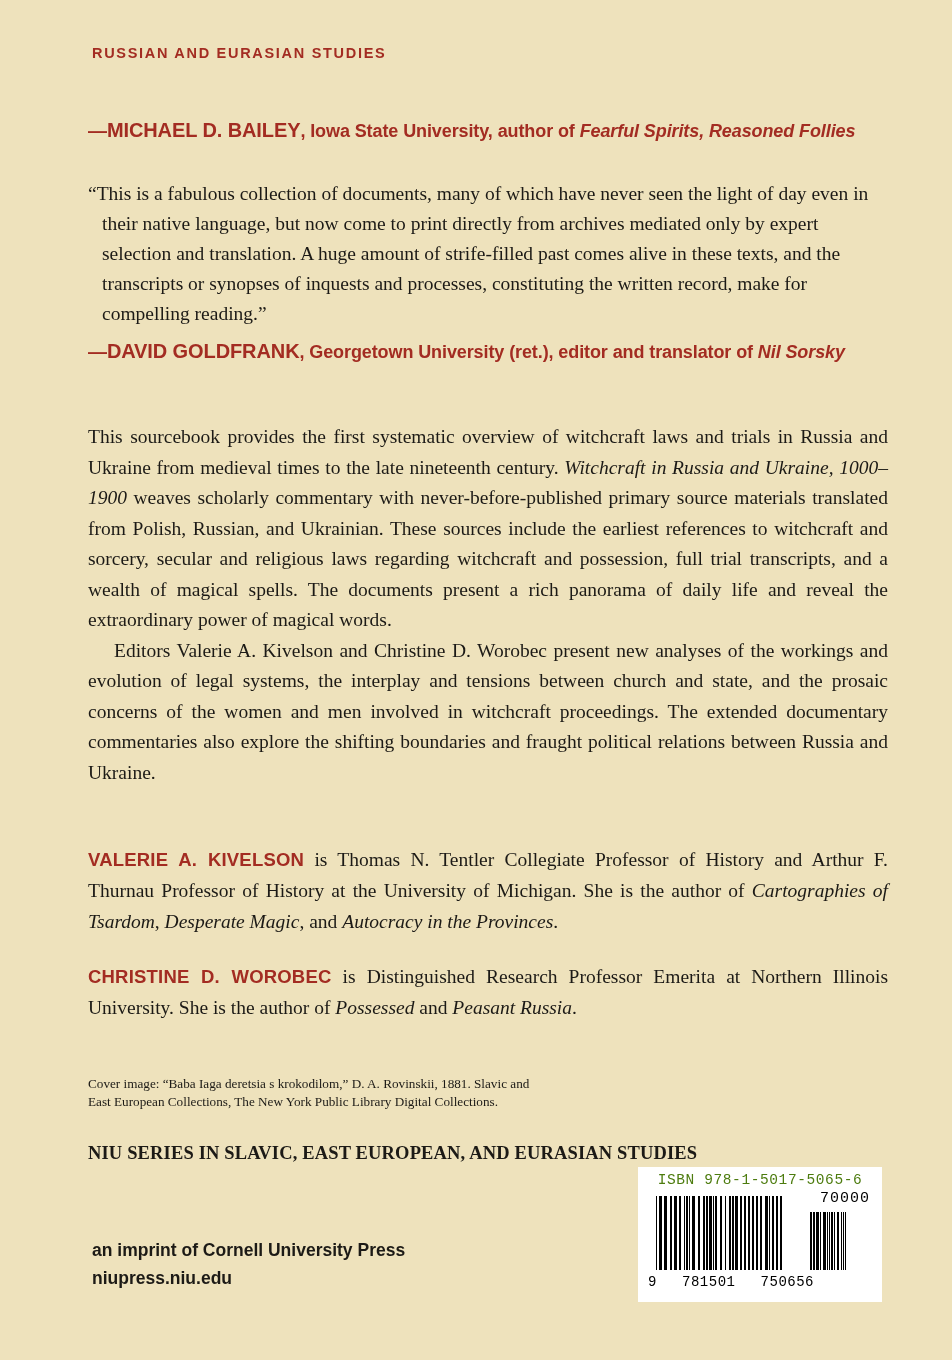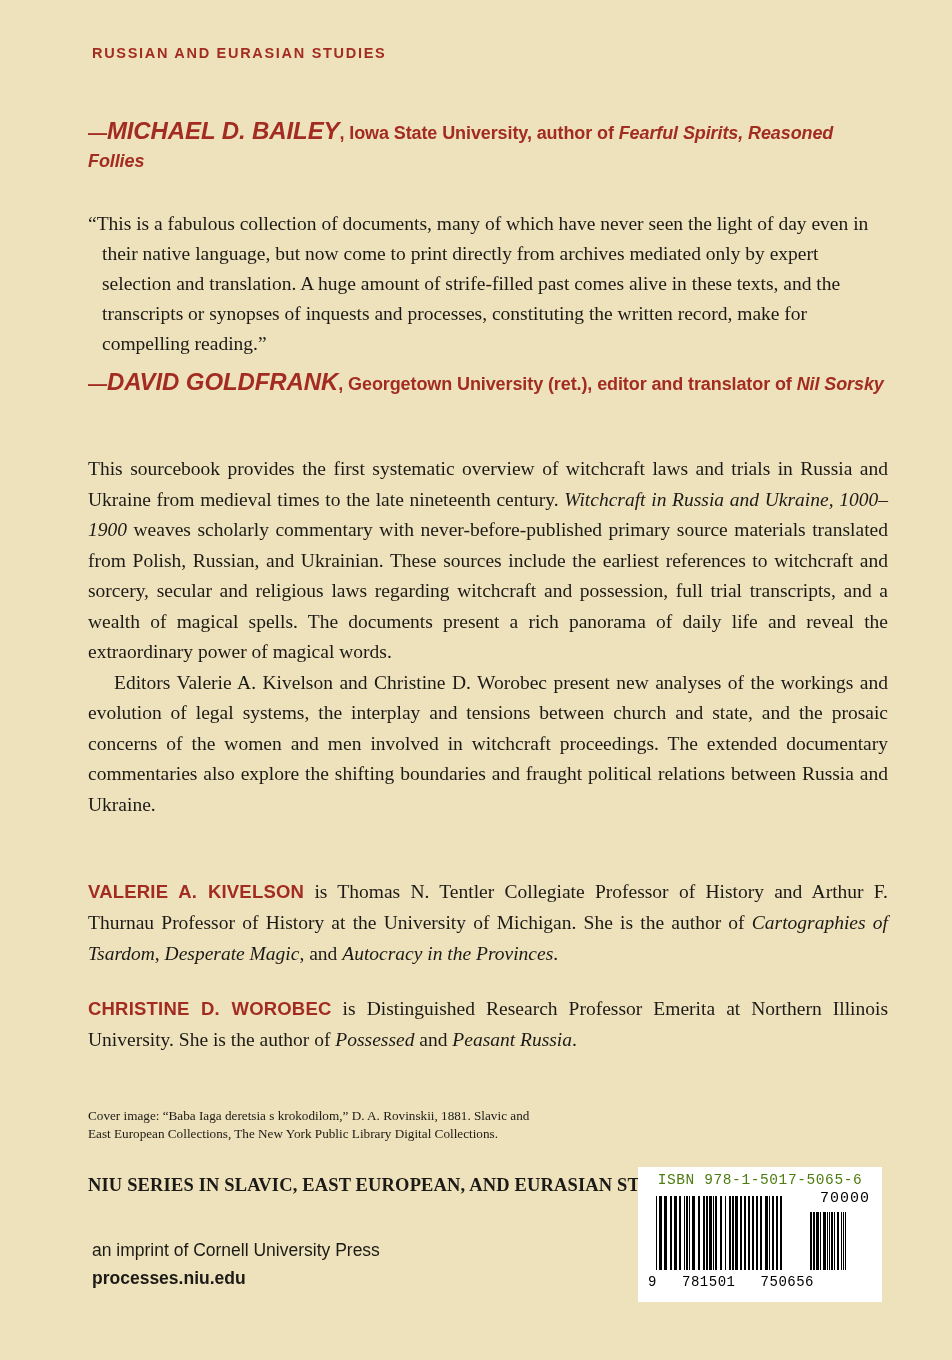--- a/index.html
+++ b/index.html
@@ -57,22 +57,21 @@
     font-family: "Liberation Sans", sans-serif;
     font-size: 19px;
     line-height: 27px;
     color: #a32c22;
     margin: 9px 0 0 0;
     font-weight: bold;
     letter-spacing: -0.1px;
   }
   .attrib .who {
     font-weight: bold;
-    font-size: 24px;
-    font-style: italic;
+    font-size: 20px;
   }
   .attrib .where {
     font-weight: bold;
     font-size: 18px;
   }
   .attrib .work {
     font-style: italic;
     font-weight: bold;
     font-size: 18px;
   }
@@ -135,21 +134,21 @@
     top: 1233px;
     font-family: "Liberation Sans", sans-serif;
   }
   .pub-name {
     font-weight: bold;
     font-size: 21px;
     letter-spacing: 0.2px;
     color: #1c1a16;
   }
   .pub-imprint {
-    font-weight: normal;
+    font-weight: bold;
     font-size: 17.5px;
     margin-top: 7px;
     color: #1c1a16;
   }
   .pub-url {
     font-weight: bold;
     font-size: 17.5px;
     margin-top: 7px;
     color: #1c1a16;
   }
@@ -261,21 +260,21 @@
     <div style="height:32px"></div>
 
     <div class="series-block">
       <p class="series-title">NIU SERIES IN SLAVIC, EAST EUROPEAN, AND EURASIAN STUDIES</p>
     </div>
 
   </div>
 
   <div class="publisher">
     <div class="pub-imprint">an imprint of Cornell University Press</div>
-    <div class="pub-url">processes.niu.edu</div>
+    <div class="pub-url">niupress.niu.edu</div>
   </div>
 
   <div class="barcode-panel">
     <div class="bc-isbn">ISBN  978-1-5017-5065-6</div>
     <div class="bc-body">
       <div class="bc-price">70000</div>
       <div class="bc-main" id="bc-main">
           <div class="bar" style="width:1px"></div>
           <div style="width:2px"></div>
           <div class="bar" style="width:3px"></div>

